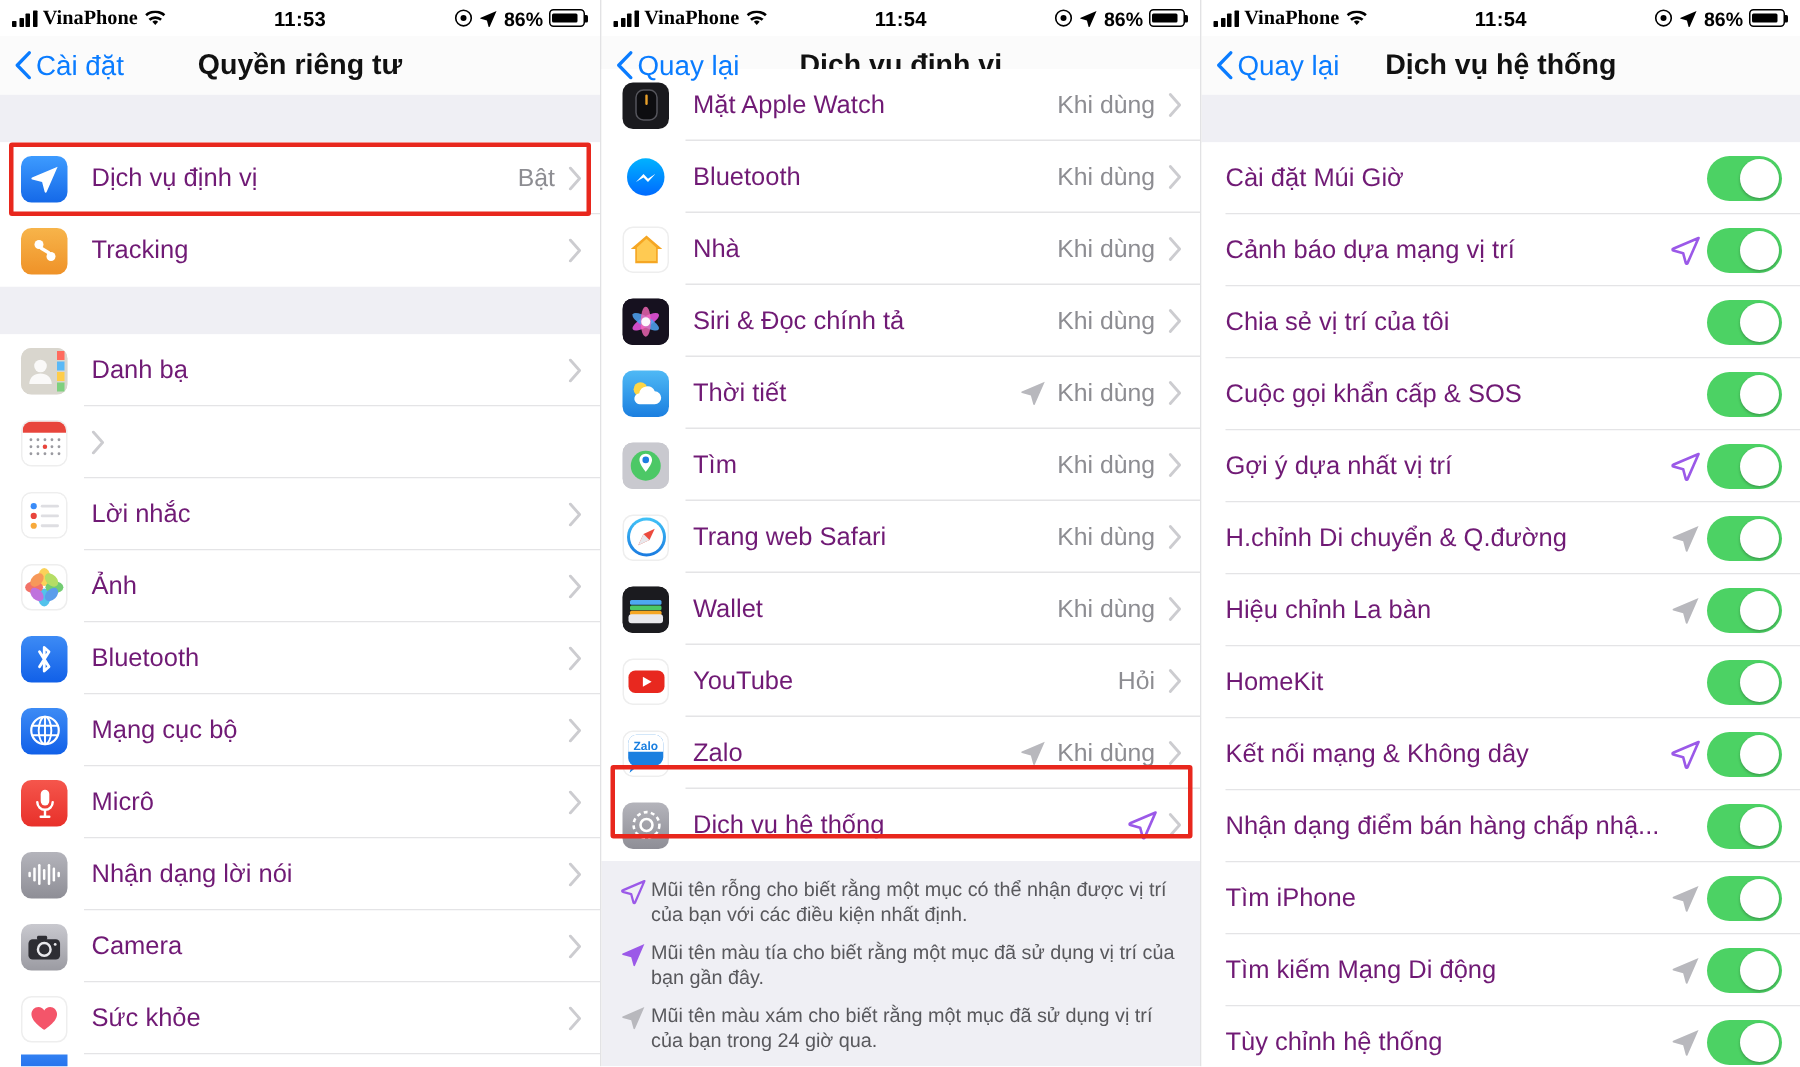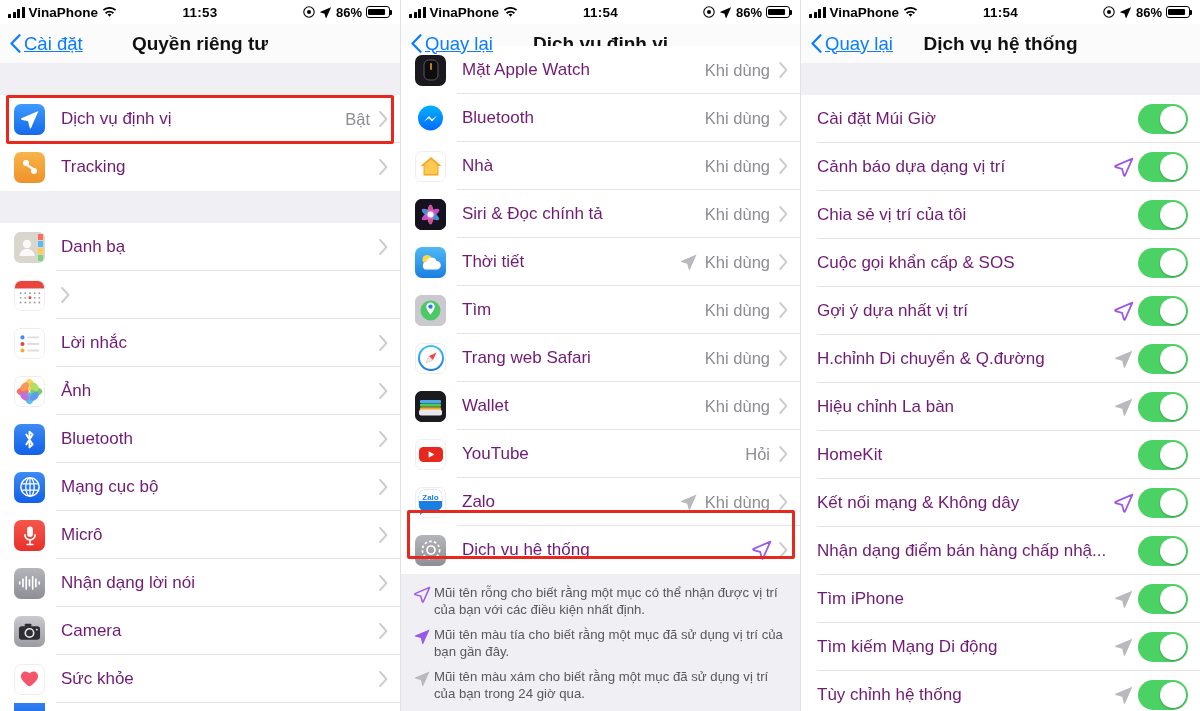--- a/index.html
+++ b/index.html
@@ -37,21 +37,21 @@
   .sb-right {
     margin-left: auto; display: flex; align-items: center; gap: 4px;
     position: relative; z-index: 2;
   }
   .bars { display: flex; align-items: flex-end; gap: 1.5px; height: 11px; }
   .bars i { width: 3px; background: #000; border-radius: .5px; display: block; }
   .bars i:nth-child(1){ height: 4px; }
   .bars i:nth-child(2){ height: 6px; }
   .bars i:nth-child(3){ height: 8.5px; }
   .bars i:nth-child(4){ height: 11px; }
-  .carrier { font-size: 13.5px; font-weight: bold; }
+  .carrier { font-size: 13.5px; font-weight: bold; font-family: Liberation Serif, serif; }
   .wifi { width: 15px; height: 11px; }
   .pct { font-size: 13px; font-weight: bold; }
   .batt {
     width: 24px; height: 11.5px; border: 1.4px solid #000; border-radius: 3px;
     position: relative; padding: 1.3px;
   }
   .batt::after {
     content: ""; position: absolute; right: -3.4px; top: 3px;
     width: 2px; height: 5px; background: #000; border-radius: 0 1px 1px 0;
   }
@@ -61,21 +61,21 @@
   .navbar {
     height: 39px;
     display: flex; align-items: center;
     position: relative;
     background: #fbfbfb;
     padding: 0 10px;
   }
   .nav-back {
     display: flex; align-items: center; gap: 3px;
     color: #0a7cff; font-size: 18.5px;
-    cursor: pointer; z-index: 2; text-decoration: underline;
+    cursor: pointer; z-index: 2;
   }
   .chev-back { width: 11px; height: 19px; flex: none; }
   .nav-title {
     position: absolute; left: 0; right: 0; text-align: center;
     font-size: 19px; font-weight: bold; color: #111;
     pointer-events: none;
   }
 
   
   .spacer { background: #efeff4; }
@@ -769,21 +769,21 @@
         <span class="label">Cài đặt Múi Giờ</span>
         <div class="tg-wrap">
             <div class="toggle">
               <span class="knob"></span>
             </div>
           </div>
         <span class="sep"></span>
       </div>
 
       <div class="row noicon">
-        <span class="label">Cảnh báo dựa dạng vị trí</span>
+        <span class="label">Cảnh báo dựa mạng vị trí</span>
         <svg class="arrow-ind" viewBox="0 0 18 18" style="width:21px;height:21px;margin-right:4px">
           <path d="M16.6 1.4 2.1 7.6c-.5.2-.4.9.1 1l5.6 1.5 1.5 5.6c.1.5.8.6 1 .1z" fill="none" stroke="#9b59e8" stroke-width="1.5" stroke-linejoin="round"></path>
         </svg>
         <div class="tg-wrap">
             <div class="toggle">
               <span class="knob"></span>
             </div>
           </div>
         <span class="sep"></span>
       </div>

